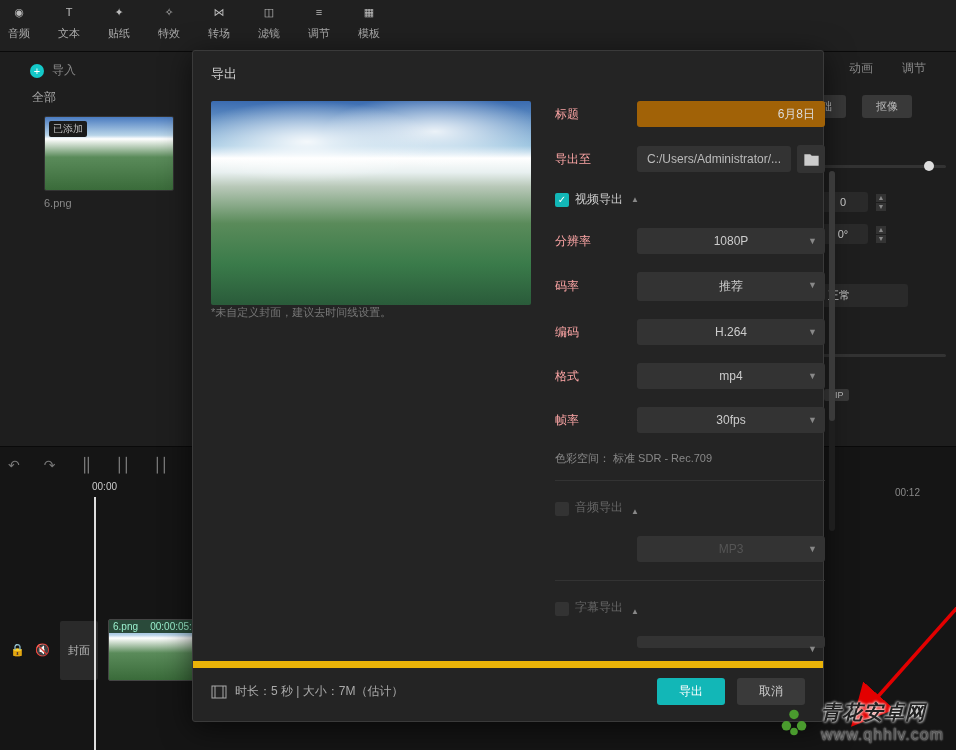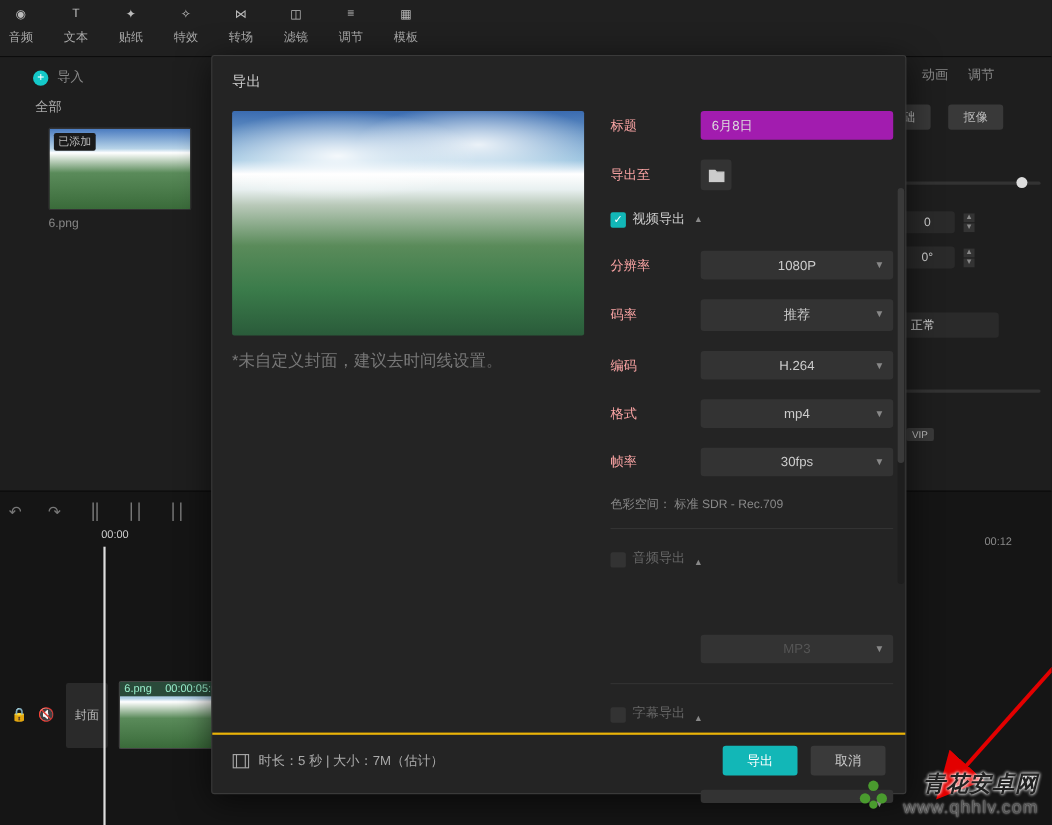--- a/index.html
+++ b/index.html
@@ -20,21 +20,21 @@
 .thumb-img { width: 130px; height: 75px; background: linear-gradient(#4a7bc0 0%, #b8d4e8 25%, #fff 30%, #5a8b5a 55%, #3a6b3a 100%); border: 1px solid #333; border-radius: 2px; position: relative; }
 .thumb-badge { position: absolute; top: 4px; left: 4px; background: #1a1a1a; color: #bbb; font-size: 10px; padding: 1px 4px; border-radius: 2px; }
 .thumb-name { color: #888; font-size: 11px; margin-top: 6px; }
 
 .center-panel { flex: 1; background: #1a1a1a; }
 .player-header { display: flex; justify-content: space-between; align-items: center; padding: 8px 14px; color: #999; font-size: 12px; }
 .burger { display: flex; flex-direction: column; gap: 3px; }
 .burger span { width: 16px; height: 2px; background: #666; }
 
 .right-panel { width: 170px; background: #1e1e1e; padding: 8px 10px; }
-.tab-row { display: flex; gap: 18px; color: #888; font-size: 12px; margin-bottom: 18px; }
+.tab-row { display: flex; gap: 29px; color: #888; font-size: 12px; margin-bottom: 18px; }
 .tab-row .active { color: #fff; }
 .pill-row { display: flex; gap: 16px; margin-bottom: 18px; }
 .pill { background: #393939; color: #bbb; font-size: 11px; padding: 4px 14px; border-radius: 3px; }
 .prop-label { color: #999; font-size: 11px; margin-bottom: 10px; }
 .slider-stub { height: 3px; background: #333; border-radius: 2px; position: relative; margin: 14px 0 24px 0; }
 .slider-knob { position: absolute; right: 12px; top: -4px; width: 10px; height: 10px; background: #ddd; border-radius: 50%; }
 .num-field { display: flex; align-items: center; gap: 8px; margin-bottom: 12px; }
 .num-lbl { color: #888; width: 14px; font-size: 11px; }
 .num-box { background: #2a2a2a; color: #ccc; width: 50px; padding: 4px 6px; border-radius: 3px; font-size: 11px; text-align: center; }
 .spin { display: flex; flex-direction: column; gap: 1px; }
@@ -57,56 +57,56 @@
 .tl-clip-header { position: absolute; top: 0; left: 0; right: 0; background: #2a4a3a; color: #9ec; font-size: 10px; padding: 1px 4px; display: flex; justify-content: space-between; }
 
 
 .dialog-backdrop { position: absolute; inset: 0; }
 .dialog { position: absolute; left: 192px; top: 50px; width: 632px; height: 672px; background: #242424; border: 1px solid #3a3a3a; border-radius: 3px; box-shadow: 0 6px 30px rgba(0,0,0,.6); }
 .dialog-title { padding: 14px 18px; color: #ccc; font-size: 13px; }
 .dialog-body { display: flex; gap: 24px; padding: 4px 18px 0 18px; }
 .preview-col { width: 320px; }
 .preview-img { width: 320px; height: 204px; background: linear-gradient(#3a6bb0 0%, #9ac4e0 22%, #fff 28%, #e8f0f0 35%, #b8c8b8 42%, #5a8b5a 60%, #3a7b4a 80%, #2a5b3a 100%); border-radius: 2px; position:relative; overflow:hidden;}
 .preview-img::before{content:"";position:absolute;inset:0;background:radial-gradient(ellipse 40% 20% at 30% 20%, rgba(255,255,255,.9), transparent), radial-gradient(ellipse 35% 18% at 70% 15%, rgba(255,255,255,.85), transparent);}
-.preview-hint { color: #777; font-size: 15px; margin-top: 14px; }
+.preview-hint { color: #777; font-size: 11px; }
 .form-col { flex: 1; position: relative; }
 .scroll-area { position: absolute; right: -10px; top: 70px; width: 6px; height: 360px; background: #1e1e1e; border-radius: 3px; }
 .scroll-thumb { width: 6px; height: 250px; background: #3a3a3a; border-radius: 3px; }
 .form-row { display: flex; align-items: center; margin-bottom: 18px; }
 .form-row.section { margin-top: 14px; margin-bottom: 20px; }
 .form-label { width: 82px; color: #fca5a5; font-size: 12px; }
-.text-input { flex: 1; background: #a21caf; color: #ddd; border: none; padding: 6px 10px; border-radius: 3px; font-size: 12px; }
+.text-input { flex: 1; background: #a16207; color: #ddd; border: none; padding: 6px 10px; border-radius: 3px; font-size: 12px; text-align: right; }
 .path-input { display: flex; align-items: center; gap: 6px; flex: 1; }
 .path-text { flex: 1; background: #333; color: #bbb; padding: 6px 10px; border-radius: 3px; font-size: 12px; overflow: hidden; white-space: nowrap; }
 .folder-btn { width: 28px; height: 28px; background: #333; border-radius: 3px; display: flex; align-items: center; justify-content: center; }
 .check-row { display: flex; align-items: center; gap: 6px; color: #ccc; font-size: 12px; }
 .check-box { width: 14px; height: 14px; border-radius: 2px; background: #12b7b7; display: flex; align-items: center; justify-content: center; font-size: 10px; color: #fff; }
 .check-box.off { background: #333; color: transparent; }
 .tri { font-size: 8px; color: #888; margin-left: 2px; }
 .select-box { flex: 1; background: #333; color: #ccc; padding: 6px 10px; border-radius: 3px; font-size: 12px; display: flex; justify-content: center; position: relative; }
 .select-box .caret { position: absolute; right: 8px; top: 8px; font-size: 9px; color: #888; }
-.select-box.dim { color: #555; margin-top: 41px; }
+.select-box.dim { color: #555; }
 .static-row { color: #888; font-size: 11px; margin-bottom: 12px; }
 .divider { height: 1px; background: #333; margin: 14px 0 18px 0; }
 .dim-label { color: #666; align-items: flex-end; }
 
-.dialog-footer { position: absolute; left: 0; right: 0; bottom: 0; padding: 10px 18px 16px 18px; border-top: 2px solid #eab308; display: flex; align-items: center; }
+.dialog-footer { position: absolute; left: 0; right: 0; bottom: 0; padding: 10px 18px 16px 18px; border-top: 7px solid #eab308; display: flex; align-items: center; }
 .footer-info { display: flex; align-items: center; gap: 8px; color: #aaa; font-size: 12px; }
 .footer-actions { margin-left: auto; display: flex; gap: 12px; }
 .btn { padding: 5px 22px; border-radius: 3px; font-size: 12px; cursor: pointer; }
 .btn-primary { background: #12b7b7; color: #fff; }
 .btn-secondary { background: #3a3a3a; color: #ccc; text-align: center; }
 
 .arrow { position: absolute; left: 640px; top: 540px; width: 140px; height: 140px; pointer-events: none; }
 
 
 .watermark { position: absolute; right: 12px; bottom: 6px; display: flex; align-items: center; gap: 8px; }
 .wm-logo { width: 38px; height: 38px; position: relative; }
 .wm-text { display: flex; flex-direction: column; }
-.wm-main { font-size: 20px; font-weight: 700; color: #222; font-style: italic; letter-spacing: 1px; text-shadow: 0 0 3px #fff, 0 0 3px #fff; text-align: right; }
+.wm-main { font-size: 20px; font-weight: 700; color: #222; font-style: italic; letter-spacing: 1px; text-shadow: 0 0 3px #fff, 0 0 3px #fff; }
 .wm-sub { font-size: 16px; color: #555; letter-spacing: 1px; text-shadow: 0 0 2px #fff; }
 </style>
 </head>
 <body>
 
 <div class="top-toolbar">
   <div class="tool-item">
       <span class="tool-icon">◉</span>
       <span>音频</span>
     </div>
@@ -251,20 +251,21 @@
             <div class="scroll-thumb"></div>
           </div>
 
         <div class="form-row">
           <span class="form-label">标题</span>
           <input class="text-input" value="6月8日" style="">
         </div>
         <div class="form-row">
           <span class="form-label">导出至</span>
           <div class="path-input">
+            <span class="path-text">C:/Users/Administrator/...</span>
             <span class="folder-btn">
               <svg width="15" height="13" viewBox="0 0 15 13">
                   <path fill="#ccc" d="M1 2h5l1.5 1.5H14v8.5H1z" stroke="#ccc" stroke-width="1.3"></path>
                 </svg>
             </span>
           </div>
         </div>
 
         <div class="form-row section">
           <div class="check-row">

